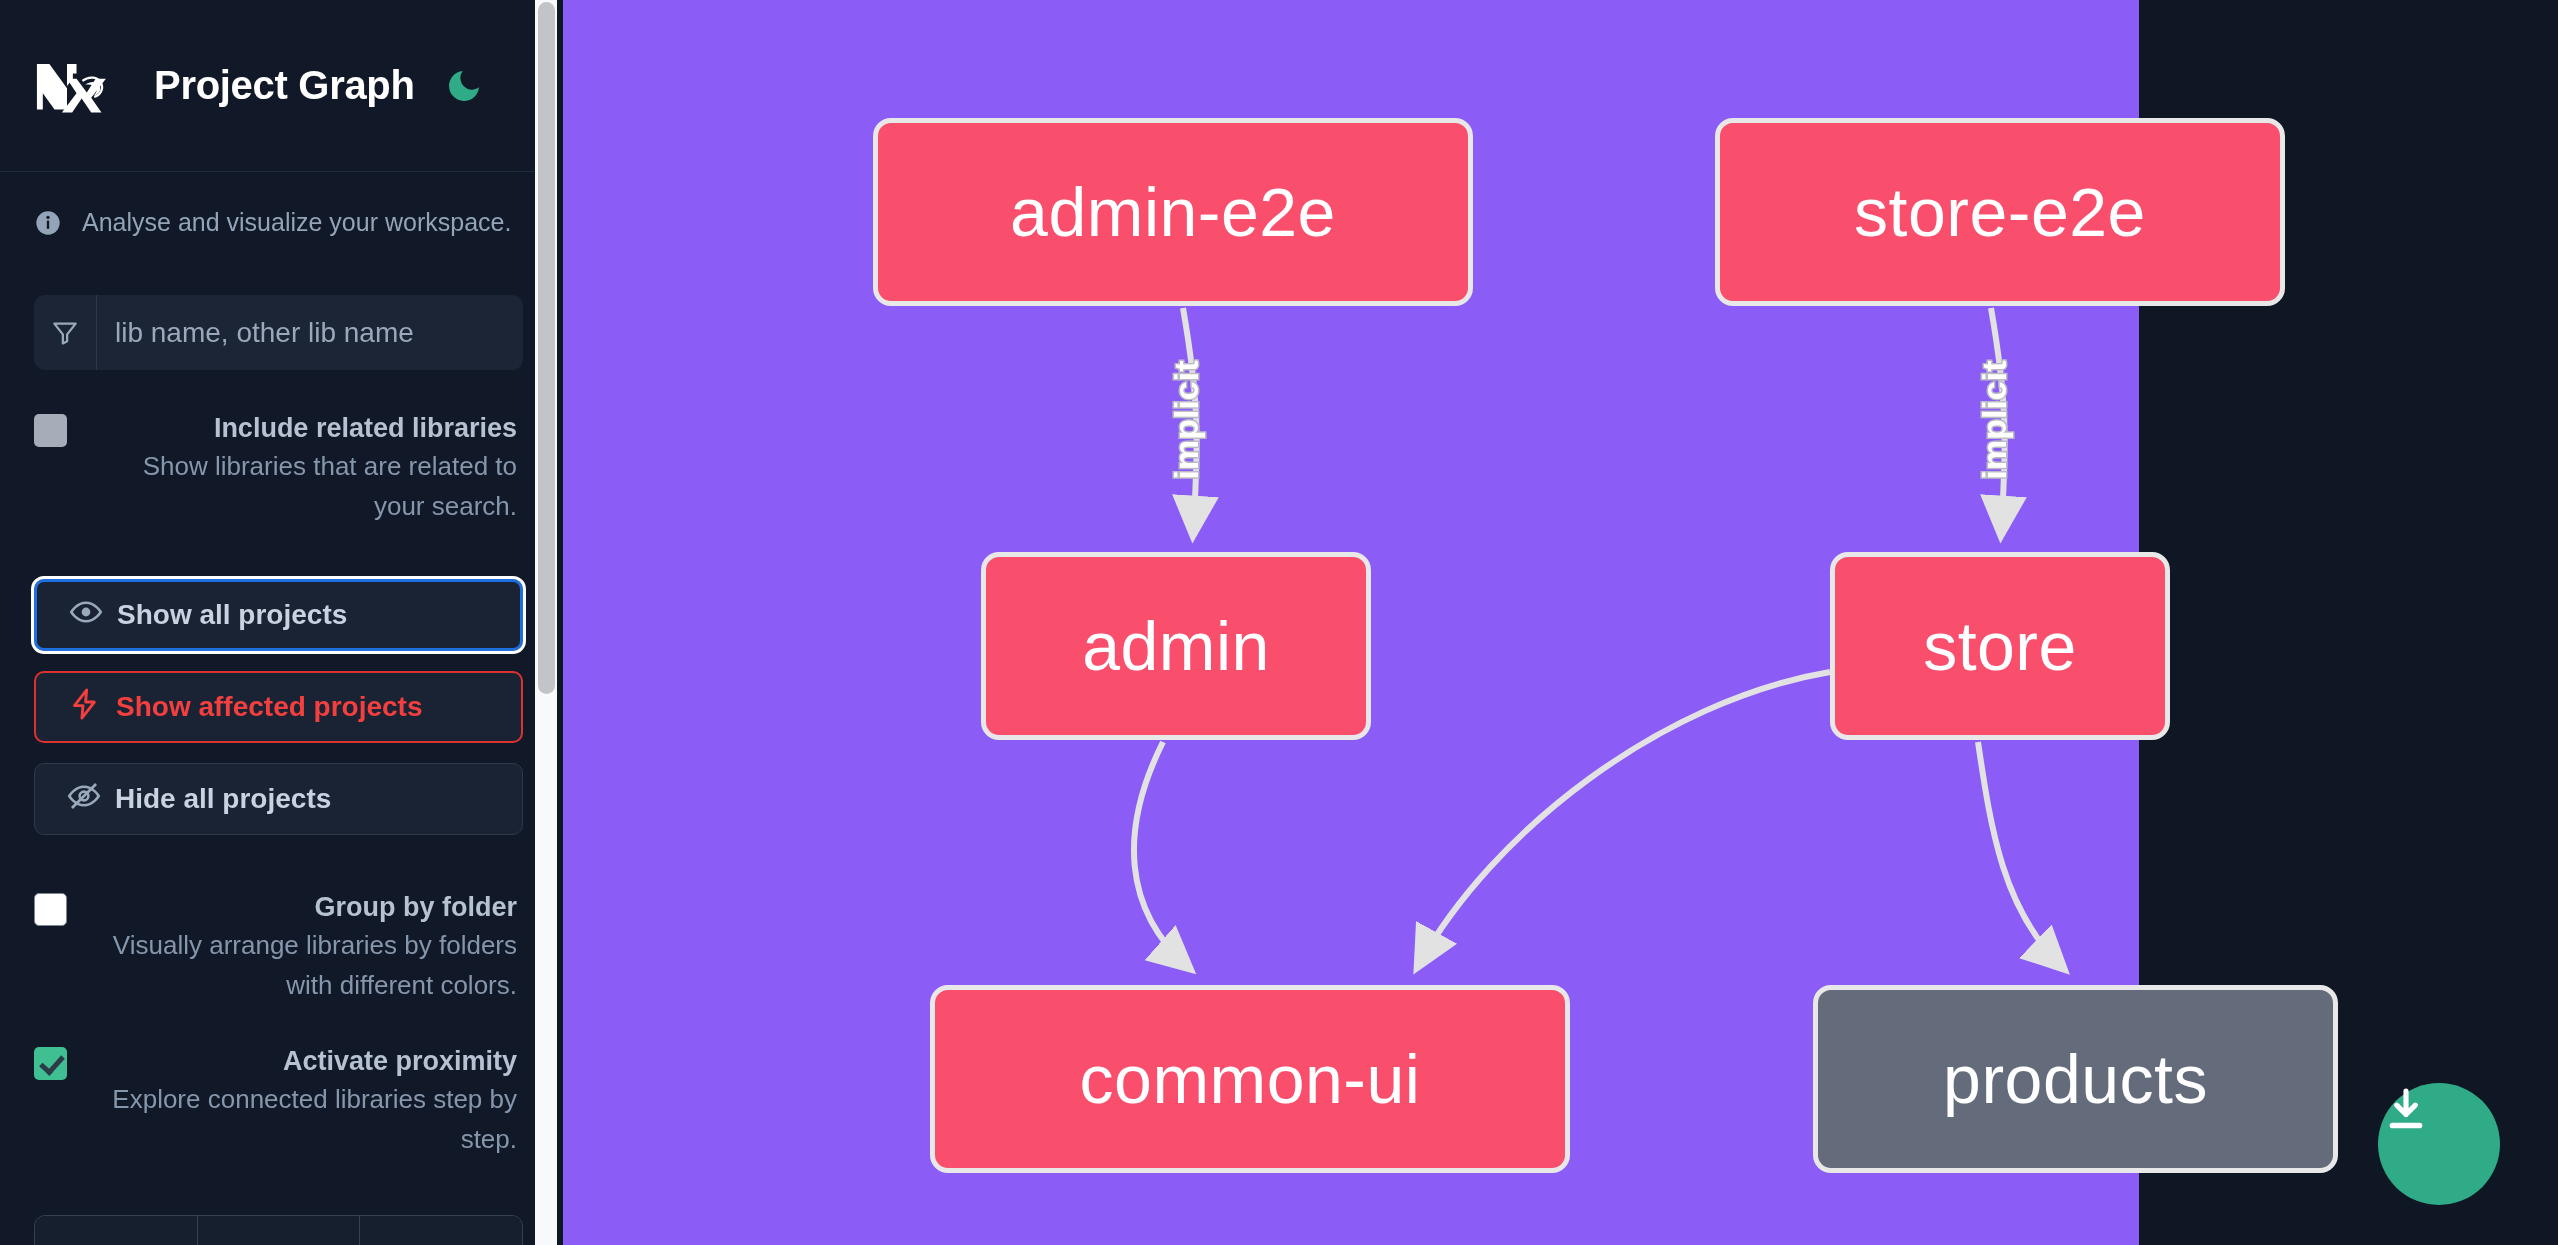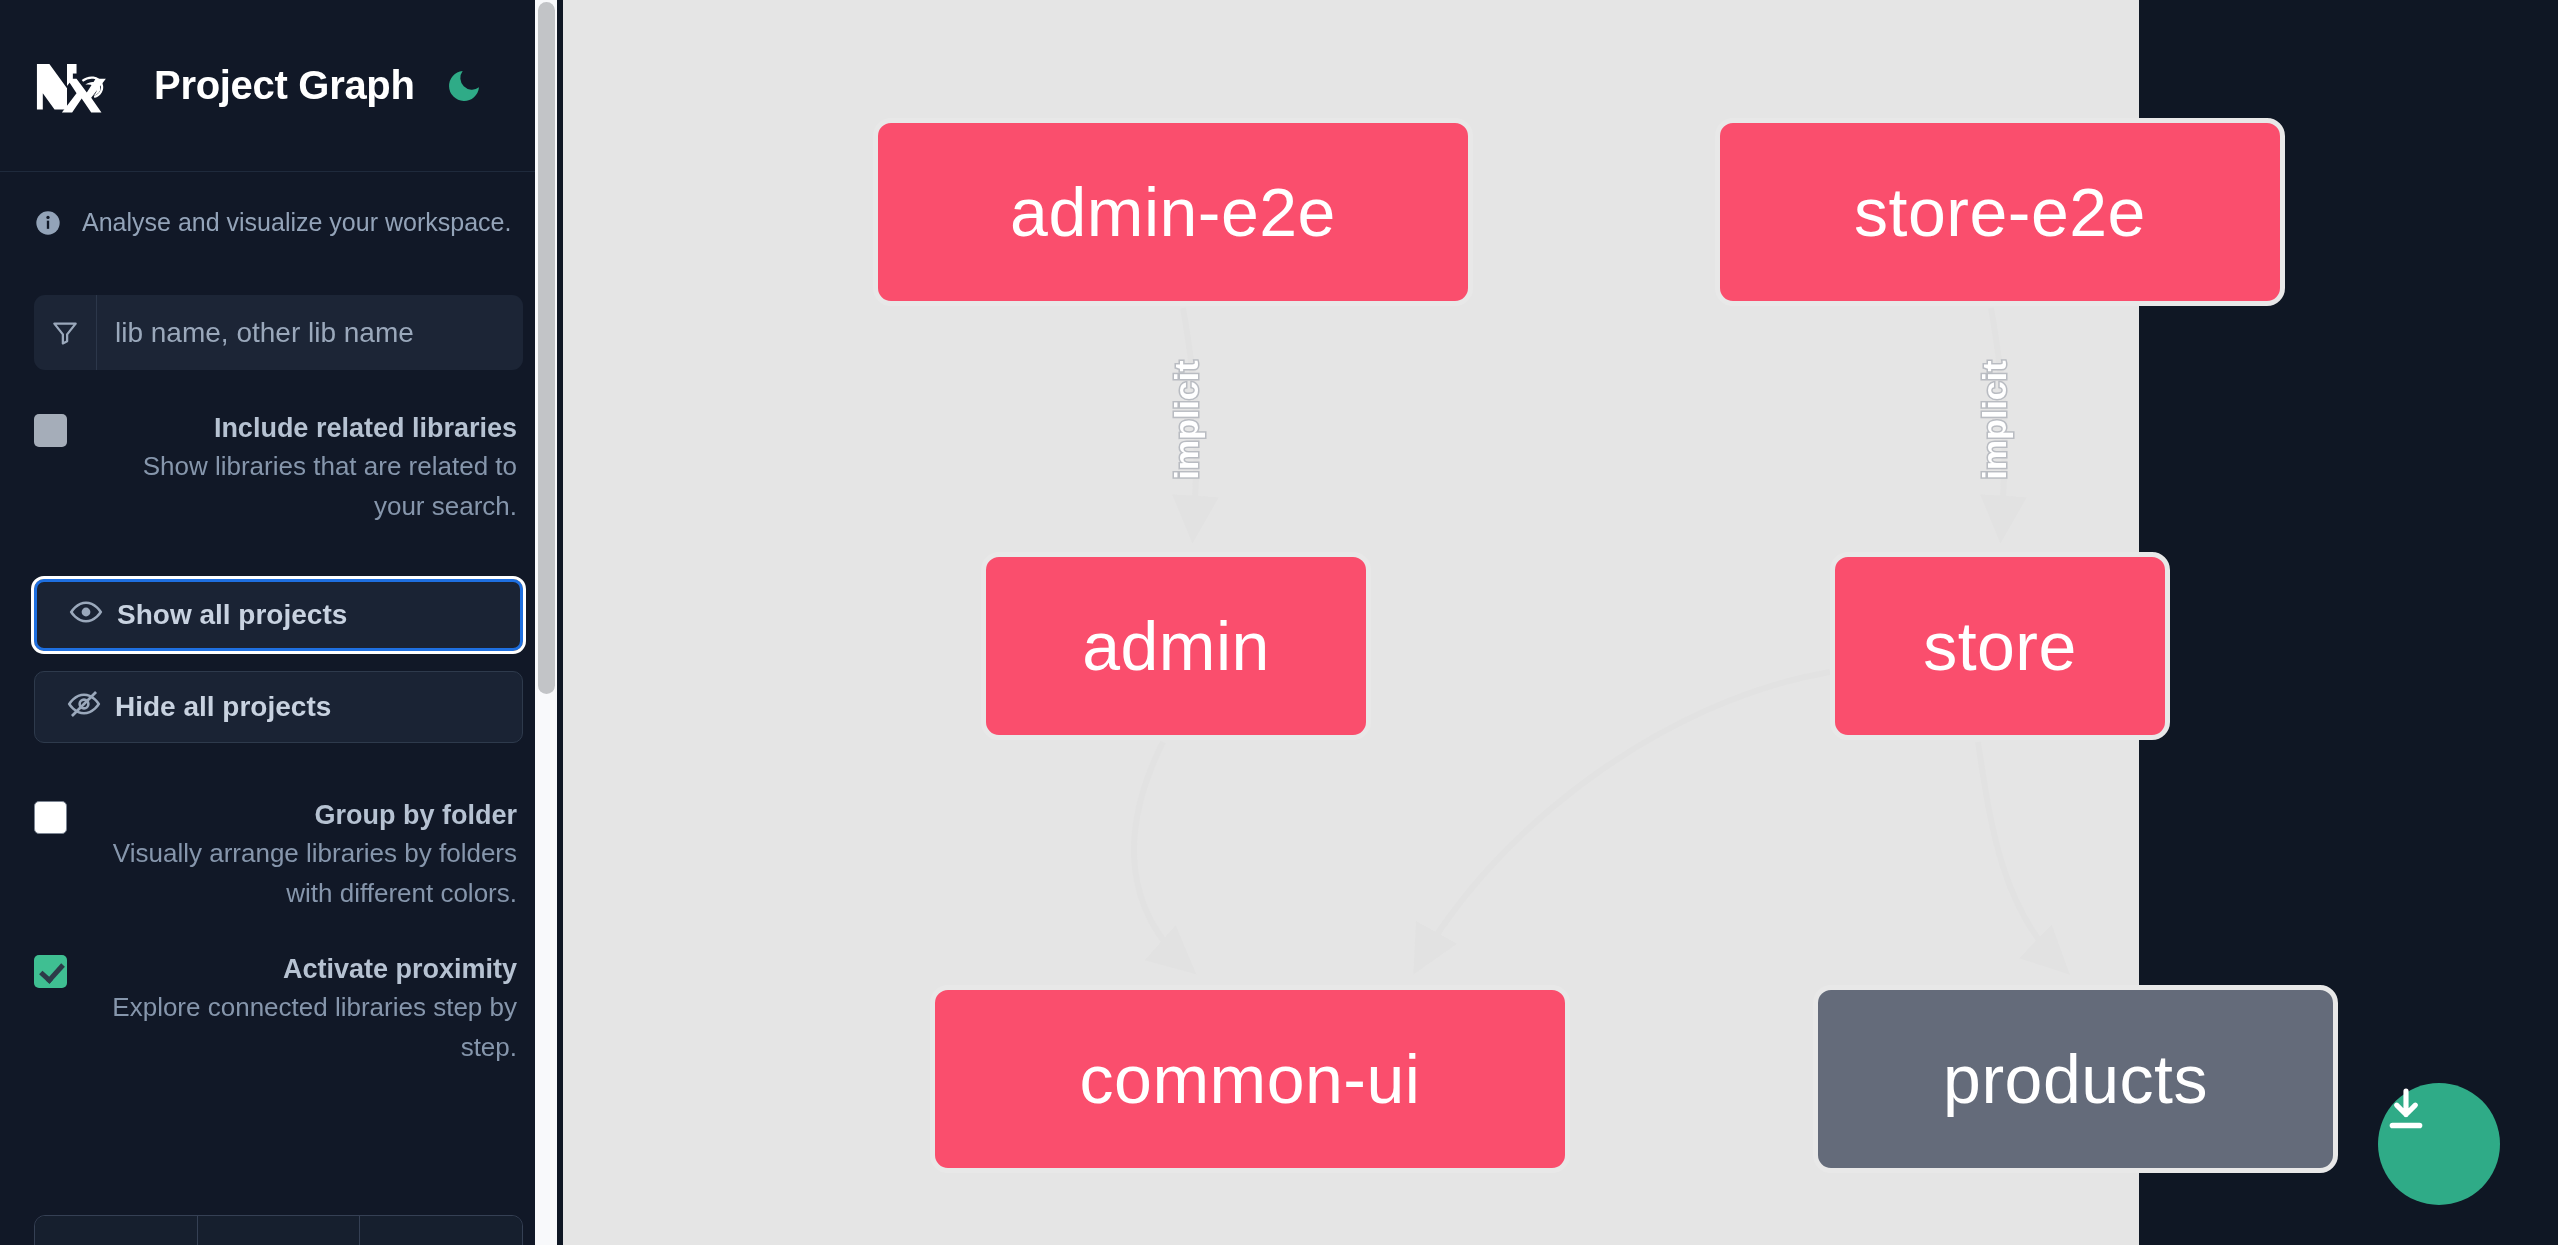--- a/index.html
+++ b/index.html
@@ -7,21 +7,21 @@
     width: 2558px;
     height: 1245px;
     overflow: hidden;
     background: #0f1724;
     font-family: "Liberation Sans", sans-serif;
   }
   #app {
     position: relative;
     width: 2139px;
     height: 1245px;
-    background: #e5e5e5;
+    background: #8b5cf6;
   }
 
   
   #sidebar {
     position: absolute;
     left: 0; top: 0;
     width: 557px;
     height: 1245px;
     background: #111827;
     overflow: hidden;
@@ -280,20 +280,28 @@
 
     <div class="btns">
       <div class="gbtn primary">
         <span>
           <svg viewBox="0 0 24 24" width="34" height="34" aria-hidden="true">
             <path fill="none" stroke="#9aa8bb" stroke-width="1.8" d="M1.6 12S5.4 5.5 12 5.5 22.4 12 22.4 12 18.6 18.5 12 18.5 1.6 12 1.6 12z"></path>
             <circle cx="12" cy="12" r="3.1" fill="#9aa8bb"></circle>
           </svg>
         </span>
         <span>Show all projects</span>
+      </div>
+      <div class="gbtn danger">
+        <span>
+          <svg viewBox="0 0 24 24" width="34" height="34" aria-hidden="true">
+            <path fill="none" stroke="#f43f3f" stroke-width="2" stroke-linejoin="round" d="M13.2 2 4.6 13.2h6L9.8 22l8.8-11.4h-6.2z"></path>
+          </svg>
+        </span>
+        <span>Show affected projects</span>
       </div>
       <div class="gbtn plain">
         <span>
           <svg viewBox="0 0 24 24" width="34" height="34" aria-hidden="true">
             <path fill="none" stroke="#9aa8bb" stroke-width="1.8" d="M1.6 12S5.4 5.5 12 5.5 22.4 12 22.4 12 18.6 18.5 12 18.5 1.6 12 1.6 12z"></path>
             <circle cx="12" cy="12" r="3.1" fill="none" stroke="#9aa8bb" stroke-width="1.8"></circle>
             <line x1="3.5" y1="20.5" x2="20.5" y2="3.5" stroke="#9aa8bb" stroke-width="1.9"></line>
           </svg>
         </span>
         <span>Hide all projects</span>

